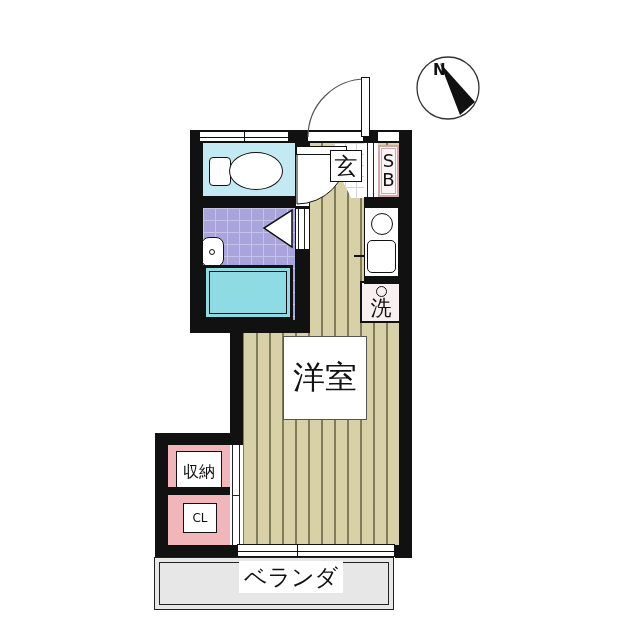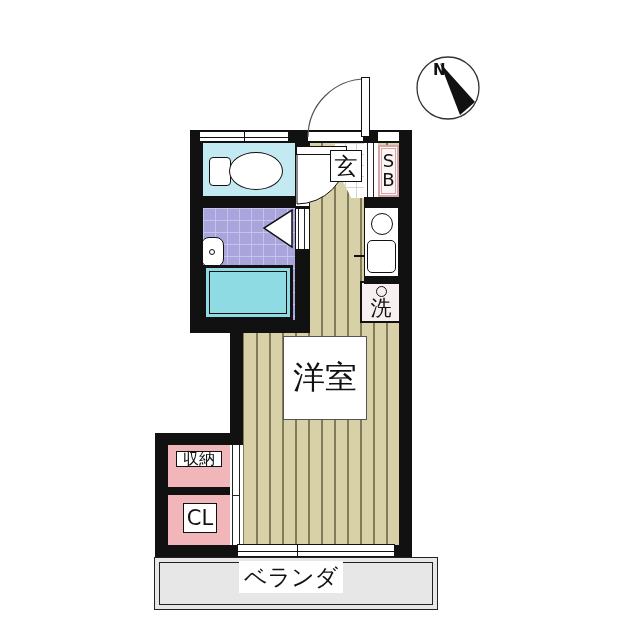--- a/index.html
+++ b/index.html
@@ -70,26 +70,26 @@
   </div>
   <div class="abs" style="left:354px;top:255px;width:11px;height:2px;background:#111;"></div>
 
   <div class="abs" style="left:360px;top:281px;width:42px;height:42px;background:var(--washer_bg);border:2px solid #111;
               display:flex;flex-direction:column;align-items:center;justify-content:flex-start;">
     <div style="width:9px;height:9px;border:1.5px solid #111;border-radius:50%;margin-top:3px;"></div>
     <span class="txt" style="font-size:21px;">洗</span>
   </div>
 
   <div class="abs pink" style="left:168px;top:445px;width:62px;height:42px;"></div>
-  <div class="abs labelbox" style="left:176px;top:451px;width:46px;height:16px;border:1px solid #111;">
+  <div class="abs labelbox" style="left:176px;top:451px;width:46px;height:43px;border:1px solid #111;">
     <span class="txt" style="font-size:16px;">収納</span>
   </div>
   <div class="abs pink" style="left:168px;top:495px;width:62px;height:50px;"></div>
   <div class="abs labelbox" style="left:183px;top:503px;width:34px;height:30px;border:1px solid #111;">
-    <span class="txt" style="font-size:21px;">CL</span>
+    <span class="txt" style="font-size:12px;">CL</span>
   </div>
   <div class="abs gap" style="left:230px;top:445px;width:13px;height:100px;">
     <div class="vline" style="left:2px;"></div>
     <div class="vline" style="left:9px;"></div>
     <div class="abs" style="left:2px;top:50%;width:8px;height:1px;background:#222;"></div>
   </div>
 
   <div class="wall" style="left:190px;top:130px;width:222px;height:13px;"></div>
   <div class="wall" style="left:190px;top:130px;width:13px;height:203px;"></div>
   <div class="wall" style="left:190px;top:320px;width:120px;height:13px;"></div>
@@ -132,21 +132,21 @@
   <svg class="abs" style="left:261px;top:207px;" width="34" height="44" viewBox="0 0 34 44">
     <path d="M31,3 L31,40 L3,21 Z" fill="#ffffff" stroke="#111" stroke-width="1.5"></path>
   </svg>
 
   <div class="abs win" style="left:237px;top:544px;width:158px;height:13px;">
     <div class="mid"></div>
       <div class="tick" style="left:0;"></div>
     <div class="tick" style="left:60px;"></div>
       <div class="tick" style="right:0;"></div>
   </div>
-  <div class="abs" style="left:154px;top:557px;width:284px;height:53px;background:var(--veranda_bg);border:1px solid #222;">
+  <div class="abs" style="left:154px;top:557px;width:240px;height:53px;background:var(--veranda_bg);border:1px solid #222;">
     <div class="abs" style="left:4px;top:4px;right:4px;bottom:4px;border:1px solid #222;"></div>
     <div class="abs labelbox" style="left:84px;top:3px;width:104px;height:32px;">
       <span class="txt" style="font-size:23px;">ベランダ</span>
     </div>
   </div>
 
   <div class="abs labelbox" style="left:330px;top:150px;width:32px;height:32px;border:1px solid #111;">
     <span class="txt" style="font-size:23px;">玄</span>
   </div>
   <div class="abs labelbox" style="left:283px;top:336px;width:84px;height:84px;border:1px solid #555;flex-direction:column;">

